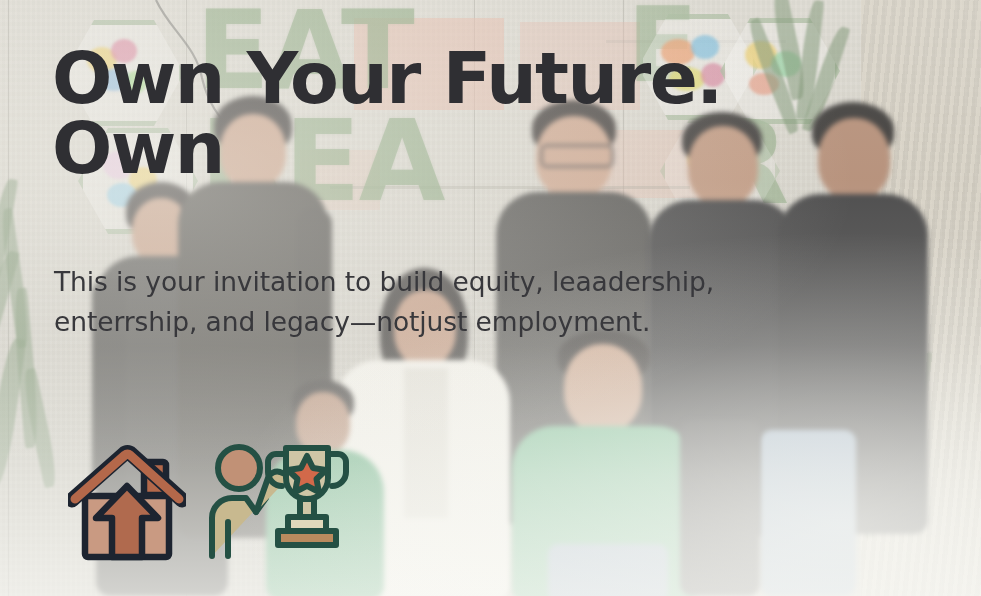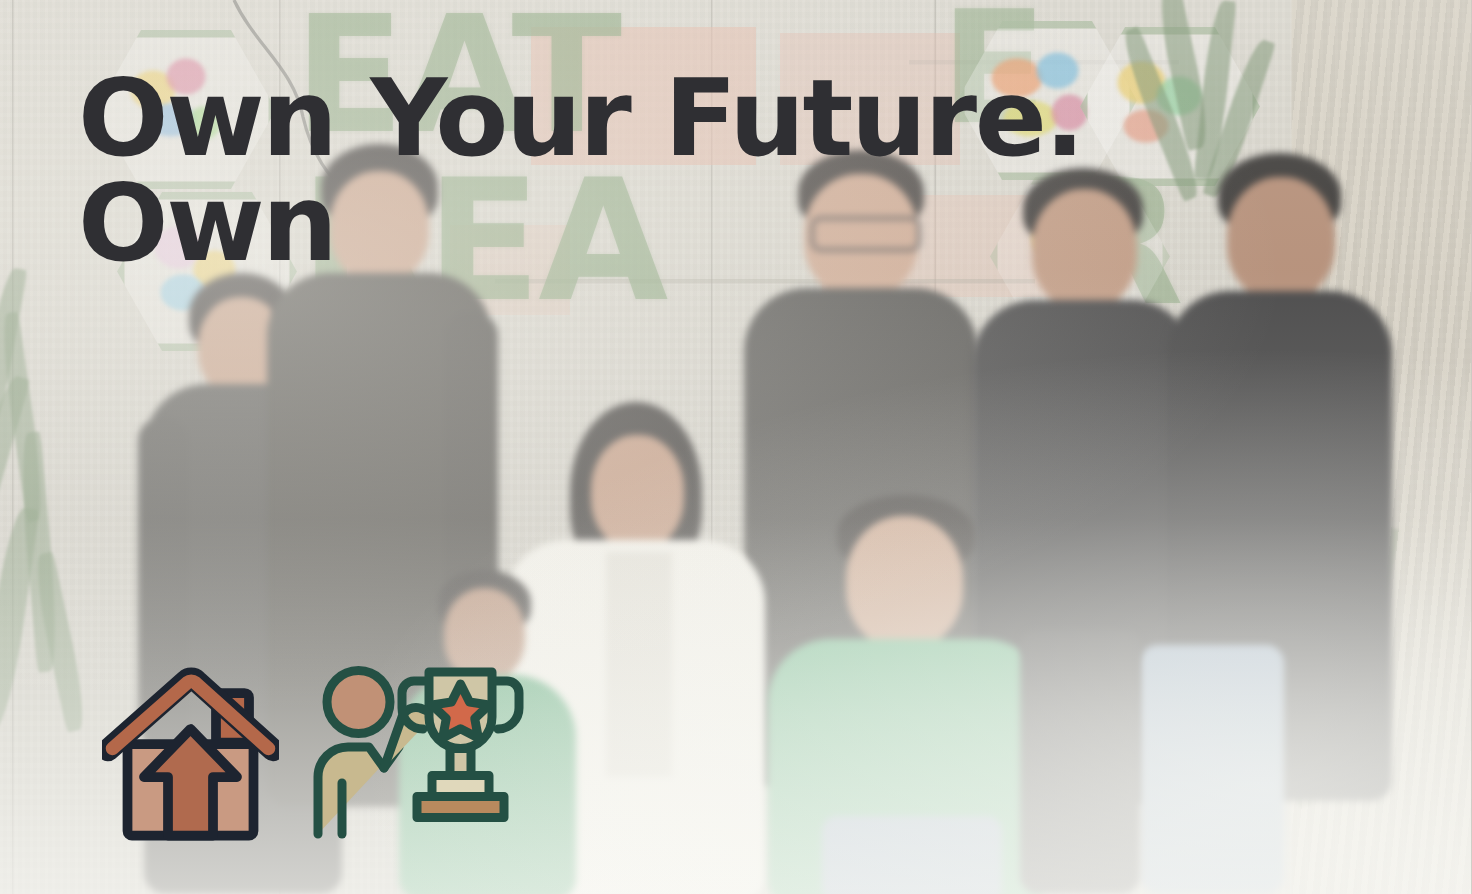--- a/index.html
+++ b/index.html
@@ -267,20 +267,24 @@
 
   <div class="wash"></div>
   <div class="wash2"></div>
 
   <div class="content">
 
     <div id="headline">
       <div>Own Your Future. Own</div>
     </div>
 
+    <div id="subhead">
+      <div>This is your invitation to build equity, leaadership,</div>
+      <div>enterrship, and legacy—notjust employment.</div>
+    </div>
   </div>
 
   <div class="icons">
 
     <svg id="house-icon" width="118" height="122" viewBox="0 0 118 122">
 
       <path d="M79 22 h16 a3 3 0 0 1 3 3 v30 h-22 v-30 a3 3 0 0 1 3 -3 z" fill="#b4684a" stroke="#1d2430" stroke-width="6.5" stroke-linejoin="round"></path>
 
       <path d="M17 56 h84 v58 a3 3 0 0 1 -3 3 h-78 a3 3 0 0 1 -3 -3 z" fill="#c99a82" stroke="#1d2430" stroke-width="6.5" stroke-linejoin="round"></path>
 

